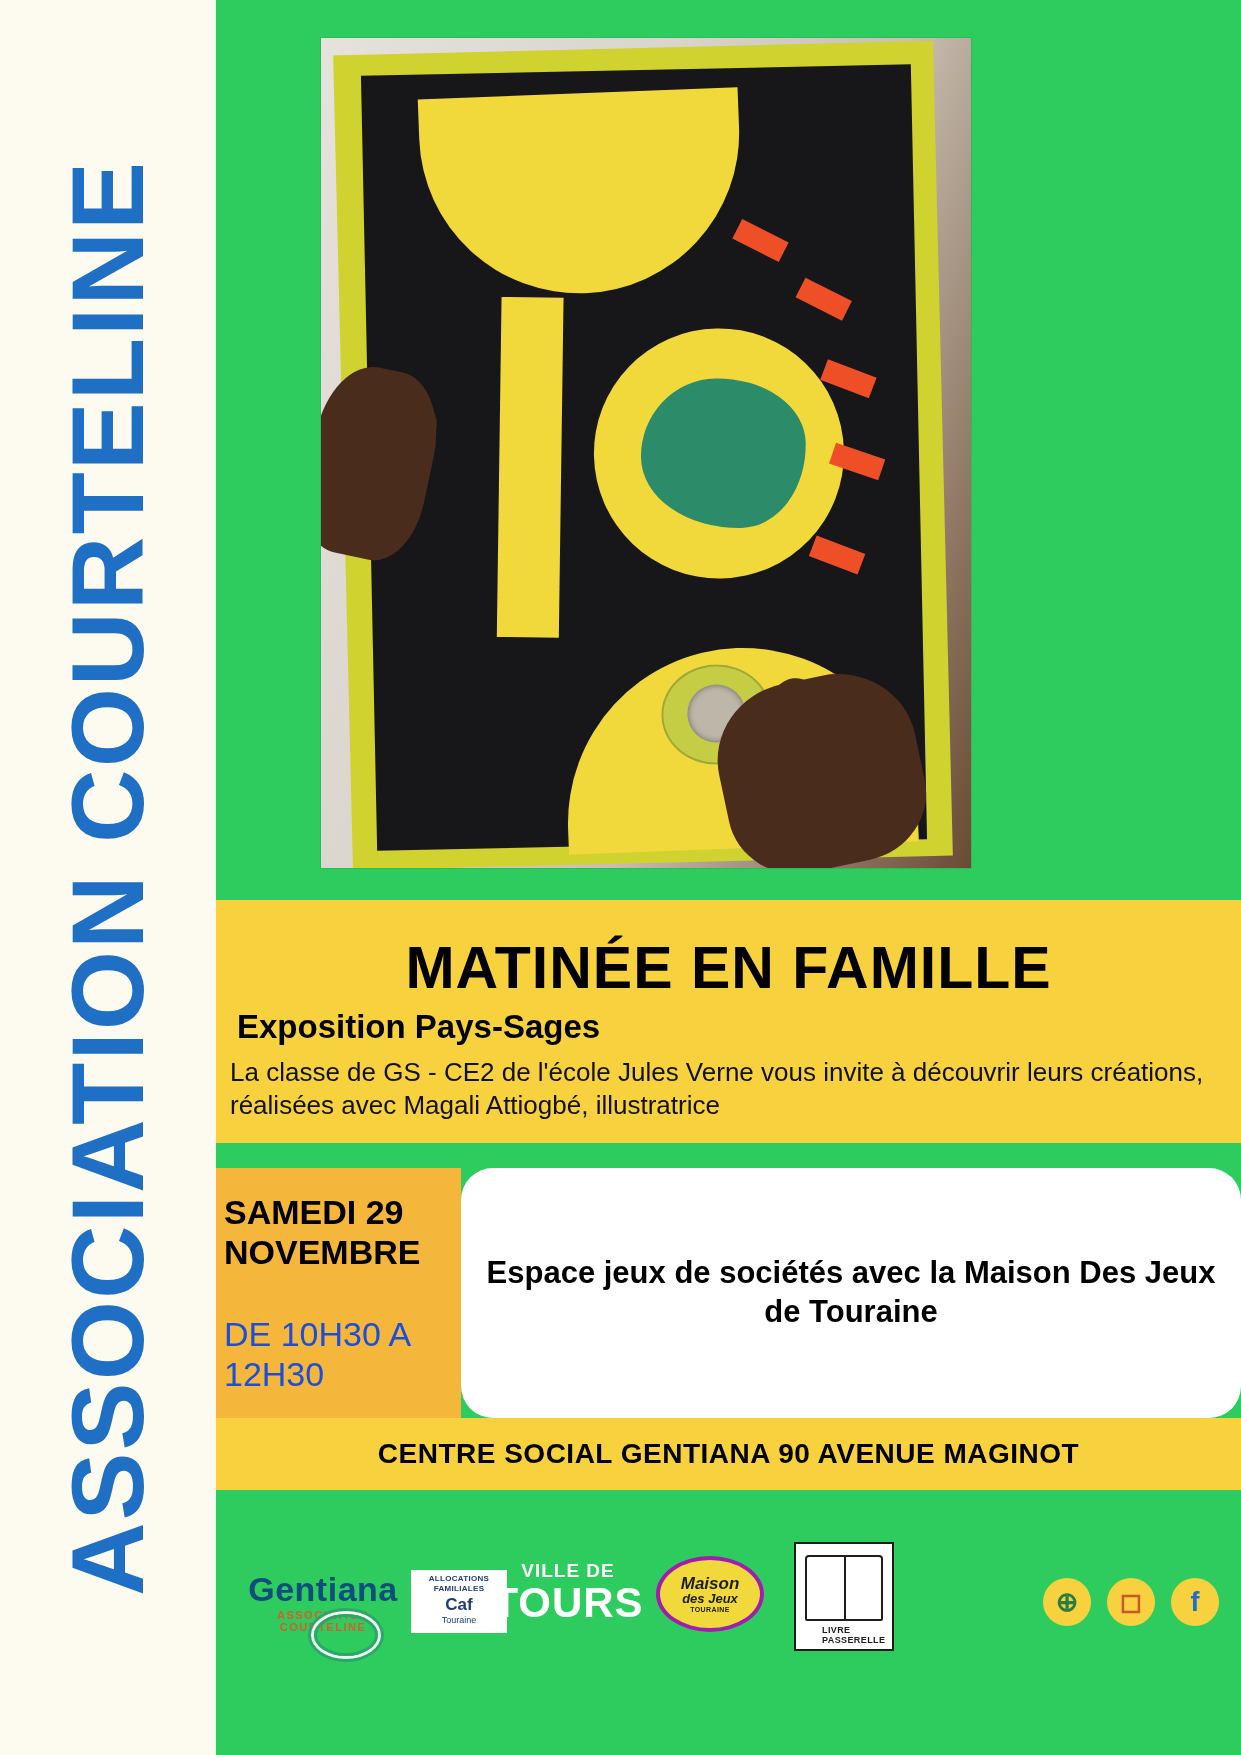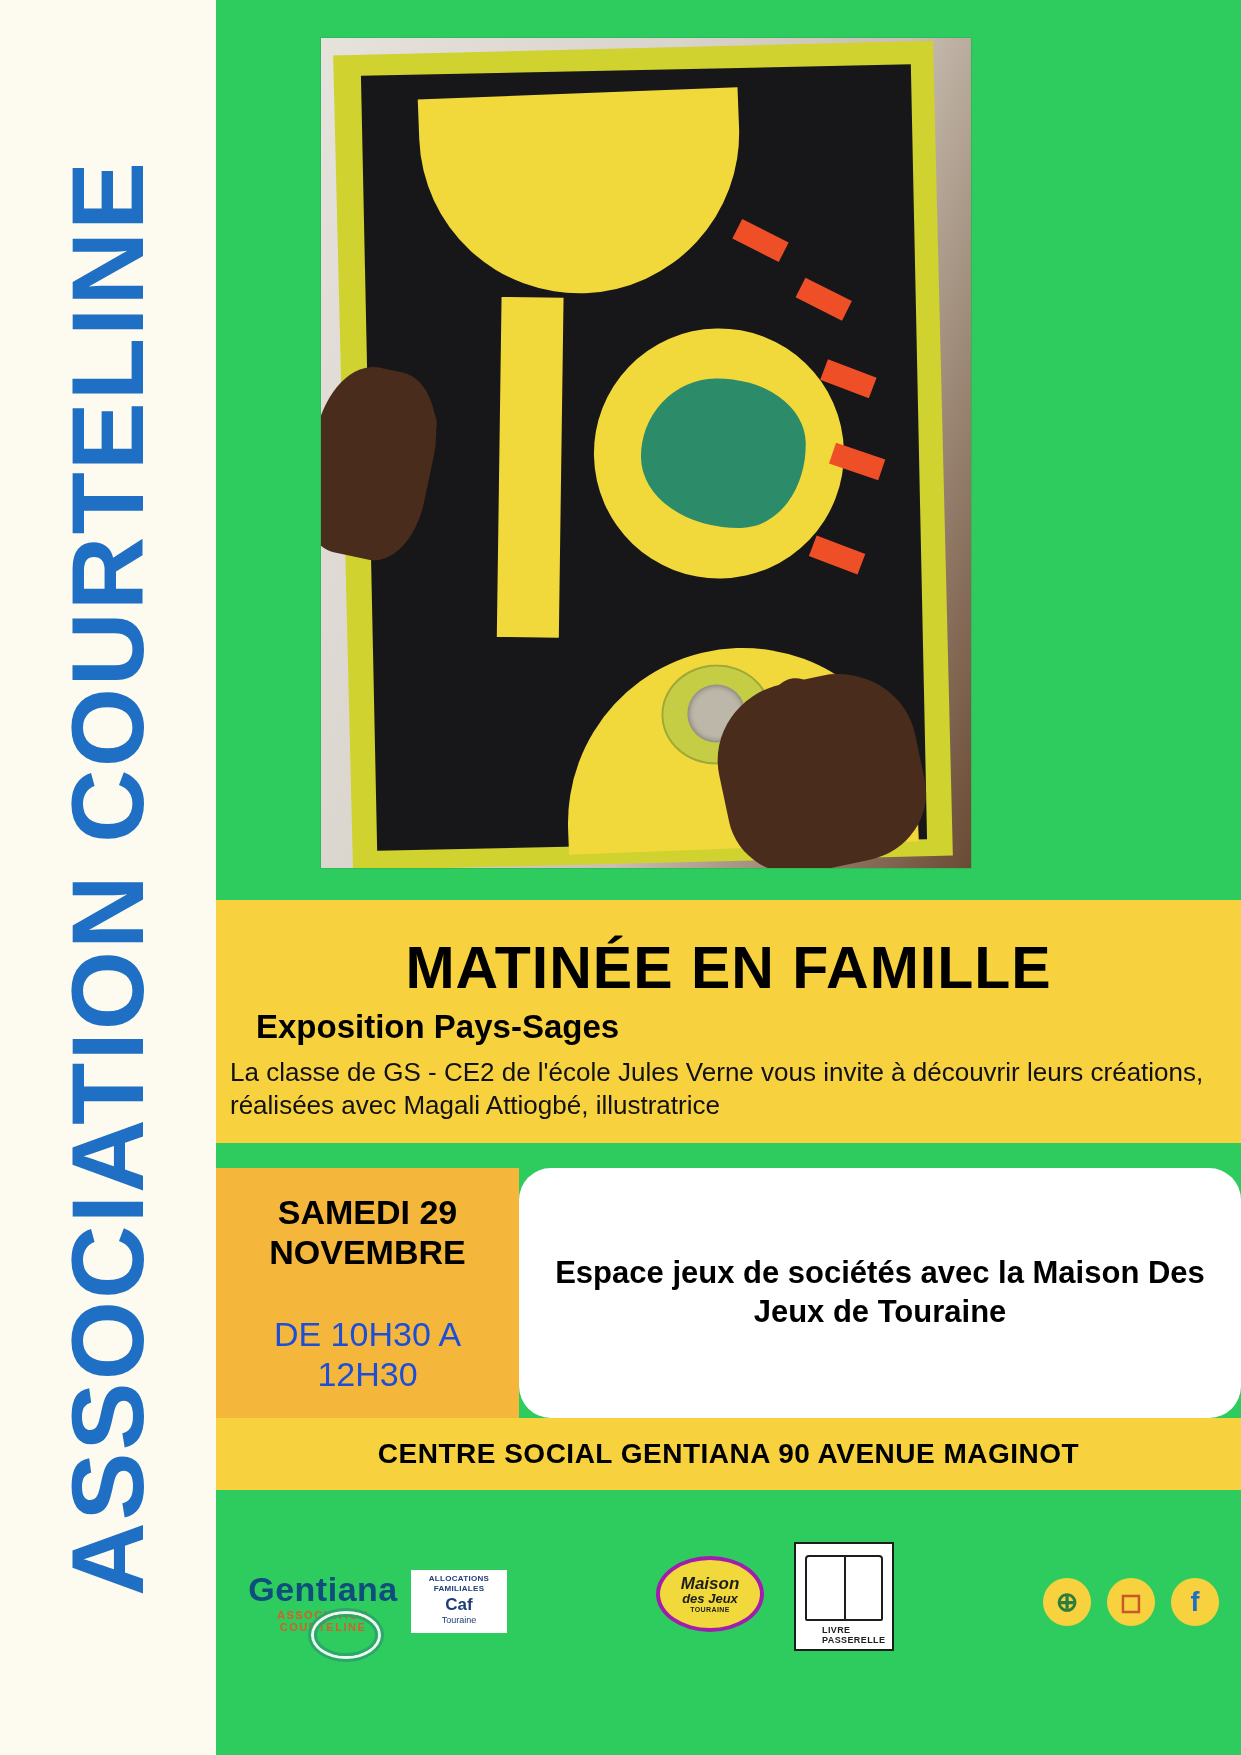--- a/index.html
+++ b/index.html
@@ -153,45 +153,45 @@
     font-weight: bold;
     letter-spacing: 1px;
     color: #000;
     margin: 14px 0 6px 0;
     font-family: "Liberation Sans", sans-serif;
   }
   .subtitle {
     font-size: 33px;
     font-weight: bold;
     color: #000;
-    margin: 4px 0 10px 40px;
+    margin: 4px 0 10px 21px;
     padding-left: 0;
   }
   .description {
     font-size: 26px;
     color: #111;
     line-height: 1.28;
     margin: 0 16px 6px 14px;
   }
 
   
   .info-strip {
     position: absolute;
     left: 0; top: 1168px;
     width: 1025px; height: 250px;
     display: flex;
   }
   .date-col {
-    width: 303px;
+    width: 245px;
     background: #f5b63c;
     display: flex;
     flex-direction: column;
     justify-content: center;
     align-items: center;
-    text-align: center;
+    text-align: left;
     padding: 0 8px;
     box-sizing: border-box;
   }
   .date-line1 {
     font-size: 34px;
     font-weight: bold;
     color: #000;
     line-height: 1.18;
   }
   .date-line2 {
@@ -456,20 +456,24 @@
     </div>
 
     <div class="logo-caf">
       <div class="caf-box">
         <div class="caf-top">ALLOCATIONS FAMILIALES</div>
         <div class="caf-word">Caf</div>
         <div>Touraine</div>
       </div>
     </div>
 
+    <div class="logo-tours">
+      <div class="tours-small">VILLE DE</div>
+      <div class="tours-big">TOURS</div>
+    </div>
 
     <div class="logo-mdj">
       <div class="mdj-l1">Maison</div>
       <div class="mdj-l2">des Jeux</div>
       <div class="mdj-l3">TOURAINE</div>
     </div>
 
     <div class="logo-lp">
       <div class="lp-book"></div>
       <div class="lp-text">LIVRE PASSERELLE</div>

